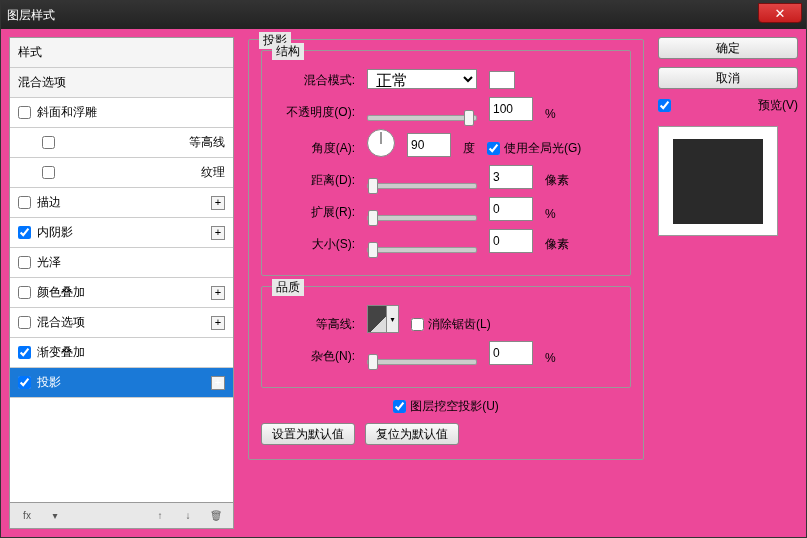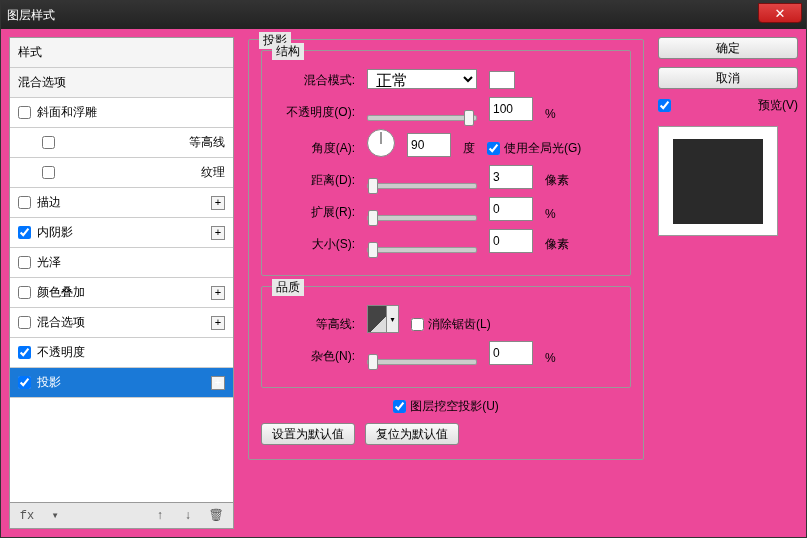--- a/index.html
+++ b/index.html
@@ -10,21 +10,21 @@
 .body { display: flex; height: calc(100% - 28px); padding: 8px; gap: 8px; }
 .left-panel { width: 225px; display: flex; flex-direction: column; border: 1px solid #999; background: #fff; }
 .style-list { flex: 1; overflow: auto; font-size: 12px; }
 .style-row { display: flex; align-items: center; border-bottom: 1px solid #ccc; padding: 6px 8px; position: relative; cursor: pointer; }
 .style-row.header { background: #f5f5f5; font-weight: normal; }
 .style-row.indent { padding-left: 32px; justify-content: space-between; }
 .style-row.selected { background: #1a79d7; color: #fff; }
 .style-row input[type=checkbox] { margin-right: 6px; }
 .plus-btn { position: absolute; right: 8px; top: 50%; transform: translateY(-50%); width: 14px; height: 14px; border: 1px solid #888; background: #f5f5f5; display: flex; align-items: center; justify-content: center; font-size: 11px; line-height: 1; cursor: pointer; }
 .left-footer { height: 26px; border-top: 1px solid #999; display: flex; align-items: center; gap: 10px; padding: 0 8px; background: #e8e8e8; }
-.icon-btn { width: 18px; height: 18px; display: flex; align-items: center; justify-content: center; font-size: 12px; cursor: pointer; color: #555; font-family: Liberation Mono, monospace; }
+.icon-btn { width: 18px; height: 18px; display: flex; align-items: center; justify-content: center; font-size: 10px; cursor: pointer; color: #555; }
 .center-panel { flex: 1; padding: 2px 6px; font-size: 12px; }
 .fieldset { border: 1px solid #999; border-radius: 2px; padding: 10px 12px 14px 12px; margin-bottom: 10px; position: relative; }
 .fieldset-label { position: absolute; top: -8px; left: 10px; background: #e8e8e8; padding: 0 4px; }
 .form-row { display: flex; align-items: flex-end; margin: 8px 6px; gap: 12px; }
 .form-label { width: 75px; text-align: right; }
 .select { width: 110px; height: 20px; border: 1px solid #888; background: #fff; padding: 1px 4px; font-size: 16px; }
 .swatch { width: 26px; height: 18px; border: 1px solid #888; background: #fff; cursor: pointer; }
 .slider { width: 110px; height: 6px; background: #ccc; border: 1px solid #999; position: relative; border-radius: 2px; }
 .slider-thumb { position: absolute; width: 10px; height: 16px; background: #f5f5f5; border: 1px solid #888; top: -6px; border-radius: 2px; }
 .num-input { width: 44px; height: 24px; border: 1px solid #888; padding: 1px 3px; font-size: 12px; text-align: left; }
@@ -88,21 +88,21 @@
             <span>颜色叠加</span>
             <div class="plus-btn">+</div>
           </div>
           <div class="style-row">
             <input type="checkbox" style="">
             <span>混合选项</span>
             <div class="plus-btn">+</div>
           </div>
           <div class="style-row">
             <input type="checkbox" checked="" style="">
-            <span>不透明度</span>
+            <span>渐变叠加</span>
           </div>
           <div class="style-row selected">
             <input type="checkbox" checked="" style="">
             <span>投影</span>
             <div class="plus-btn">+</div>
           </div>
         </div>
       <div class="left-footer">
         <span class="icon-btn">fx</span>
         <span class="icon-btn">▾</span>

